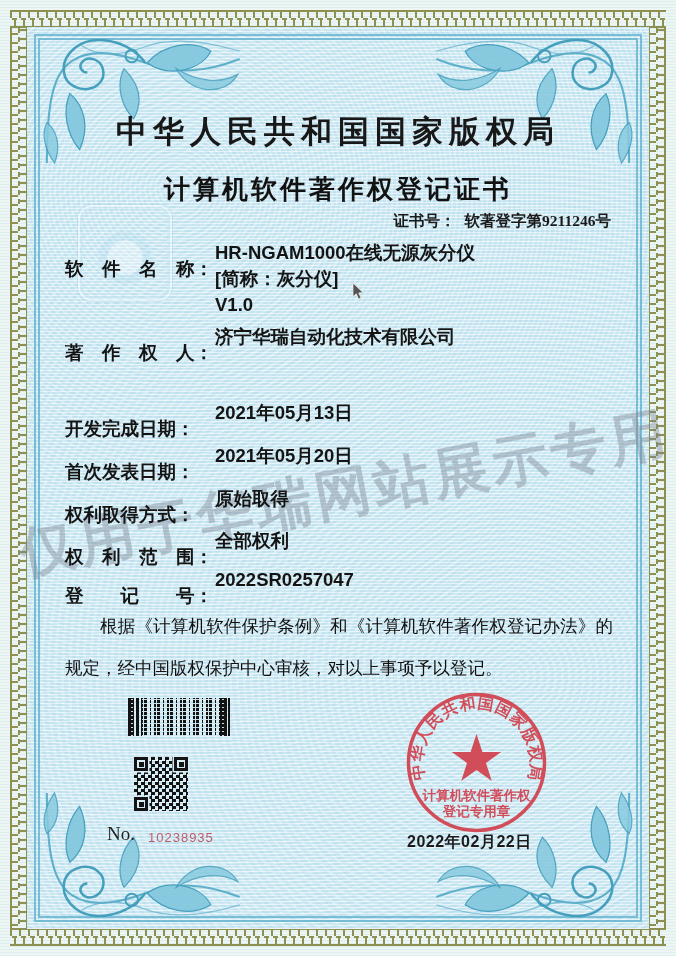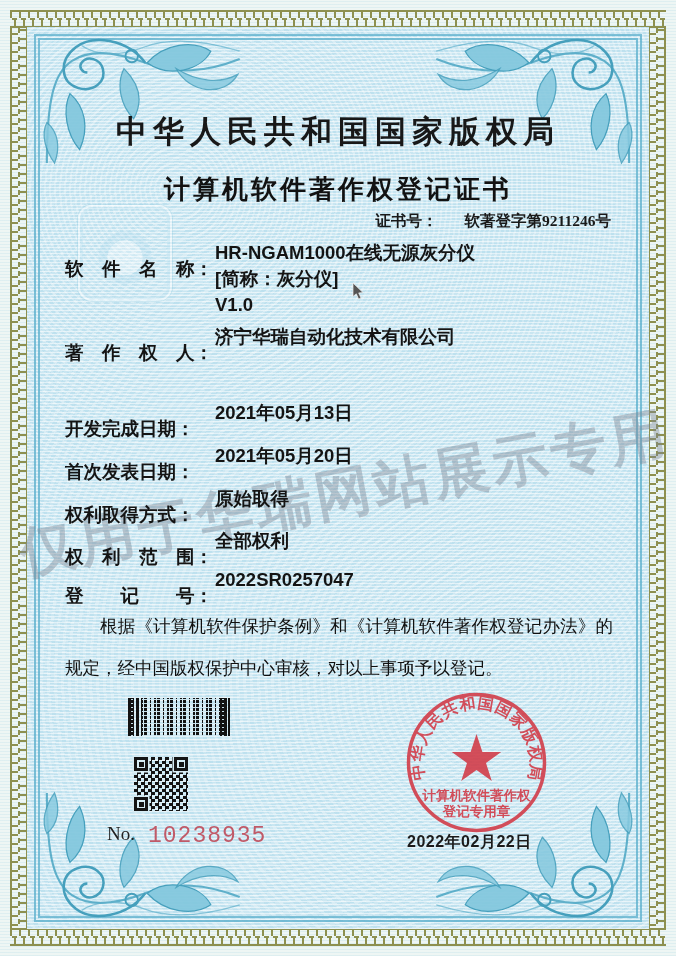--- a/index.html
+++ b/index.html
@@ -64,21 +64,21 @@
 
   
   .authority{position:absolute;top:84px;left:0;width:100%;text-align:center;
     font-family:"Liberation Serif","DejaVu Serif",serif;font-weight:bold;
     font-size:31px;letter-spacing:6px;color:#181818;}
   .certtitle{position:absolute;top:145px;left:0;width:100%;text-align:center;
     font-family:"Liberation Serif","DejaVu Serif",serif;font-weight:bold;
     font-size:26px;letter-spacing:3px;color:#121212;}
   .certno{position:absolute;top:184px;right:38px;
     font-family:"Liberation Serif","DejaVu Serif",serif;font-weight:bold;font-size:15.5px;color:#1a1a1a;}
-  .certno .v{margin-left:27px;}
+  .certno .v{margin-left:9px;}
 
   
   .row{position:absolute;left:38px;display:flex;align-items:flex-start;
     font-size:18.5px;font-weight:bold;color:#141414;line-height:26px;}
   .row .lbl{display:inline-block;width:150px;flex:0 0 150px;margin-top:16px;}
   .row .vals div{line-height:26px;}
 
   
   .statement{position:absolute;left:38px;right:36px;top:578px;
     font-family:"Liberation Serif","DejaVu Serif",serif;
@@ -100,24 +100,24 @@
       repeating-linear-gradient(0deg,#141414 0 3px,transparent 3px 7px),
       repeating-linear-gradient(90deg,#141414 0 3px,transparent 3px 7px);
     background-image:repeating-conic-gradient(#141414 0% 25%,transparent 25% 50%);
     background-size:7px 7px;}
   .qf{position:absolute;width:14px;height:14px;border:3px solid #141414;background:#d6ecf4;
     box-shadow:0 0 0 1.5px #d6ecf4;box-sizing:border-box;}
   .qf::after{content:"";position:absolute;left:1.5px;top:1.5px;width:5px;height:5px;background:#141414;}
   .qf-tl{left:0;top:0}.qf-tr{right:0;top:0}.qf-bl{left:0;bottom:0}
 
   
-  .serial{position:absolute;left:80px;top:796px;display:flex;align-items:flex-start;}
+  .serial{position:absolute;left:80px;top:796px;display:flex;align-items:flex-end;}
   .serial .pfx{font-family:"Liberation Serif","DejaVu Serif",serif;font-size:19px;color:#222;}
-  .serial .num{margin-left:13px;font-family:Liberation Mono, monospace;
-    font-size:23px;letter-spacing:1px;color:#c05a68;}
+  .serial .num{margin-left:13px;font-family:Liberation Sans, sans-serif;
+    font-size:13px;letter-spacing:1px;color:#c05a68;}
 
   
   .seal{position:absolute;left:377px;top:663px;width:145px;height:145px;overflow:visible;}
   .issuedate{position:absolute;left:380px;top:805px;width:160px;
     font-size:16px;font-weight:bold;letter-spacing:.5px;color:#1b1b1b;}
 
   
   .cursor{position:absolute;left:325px;top:256px;}
 </style>
 </head>

